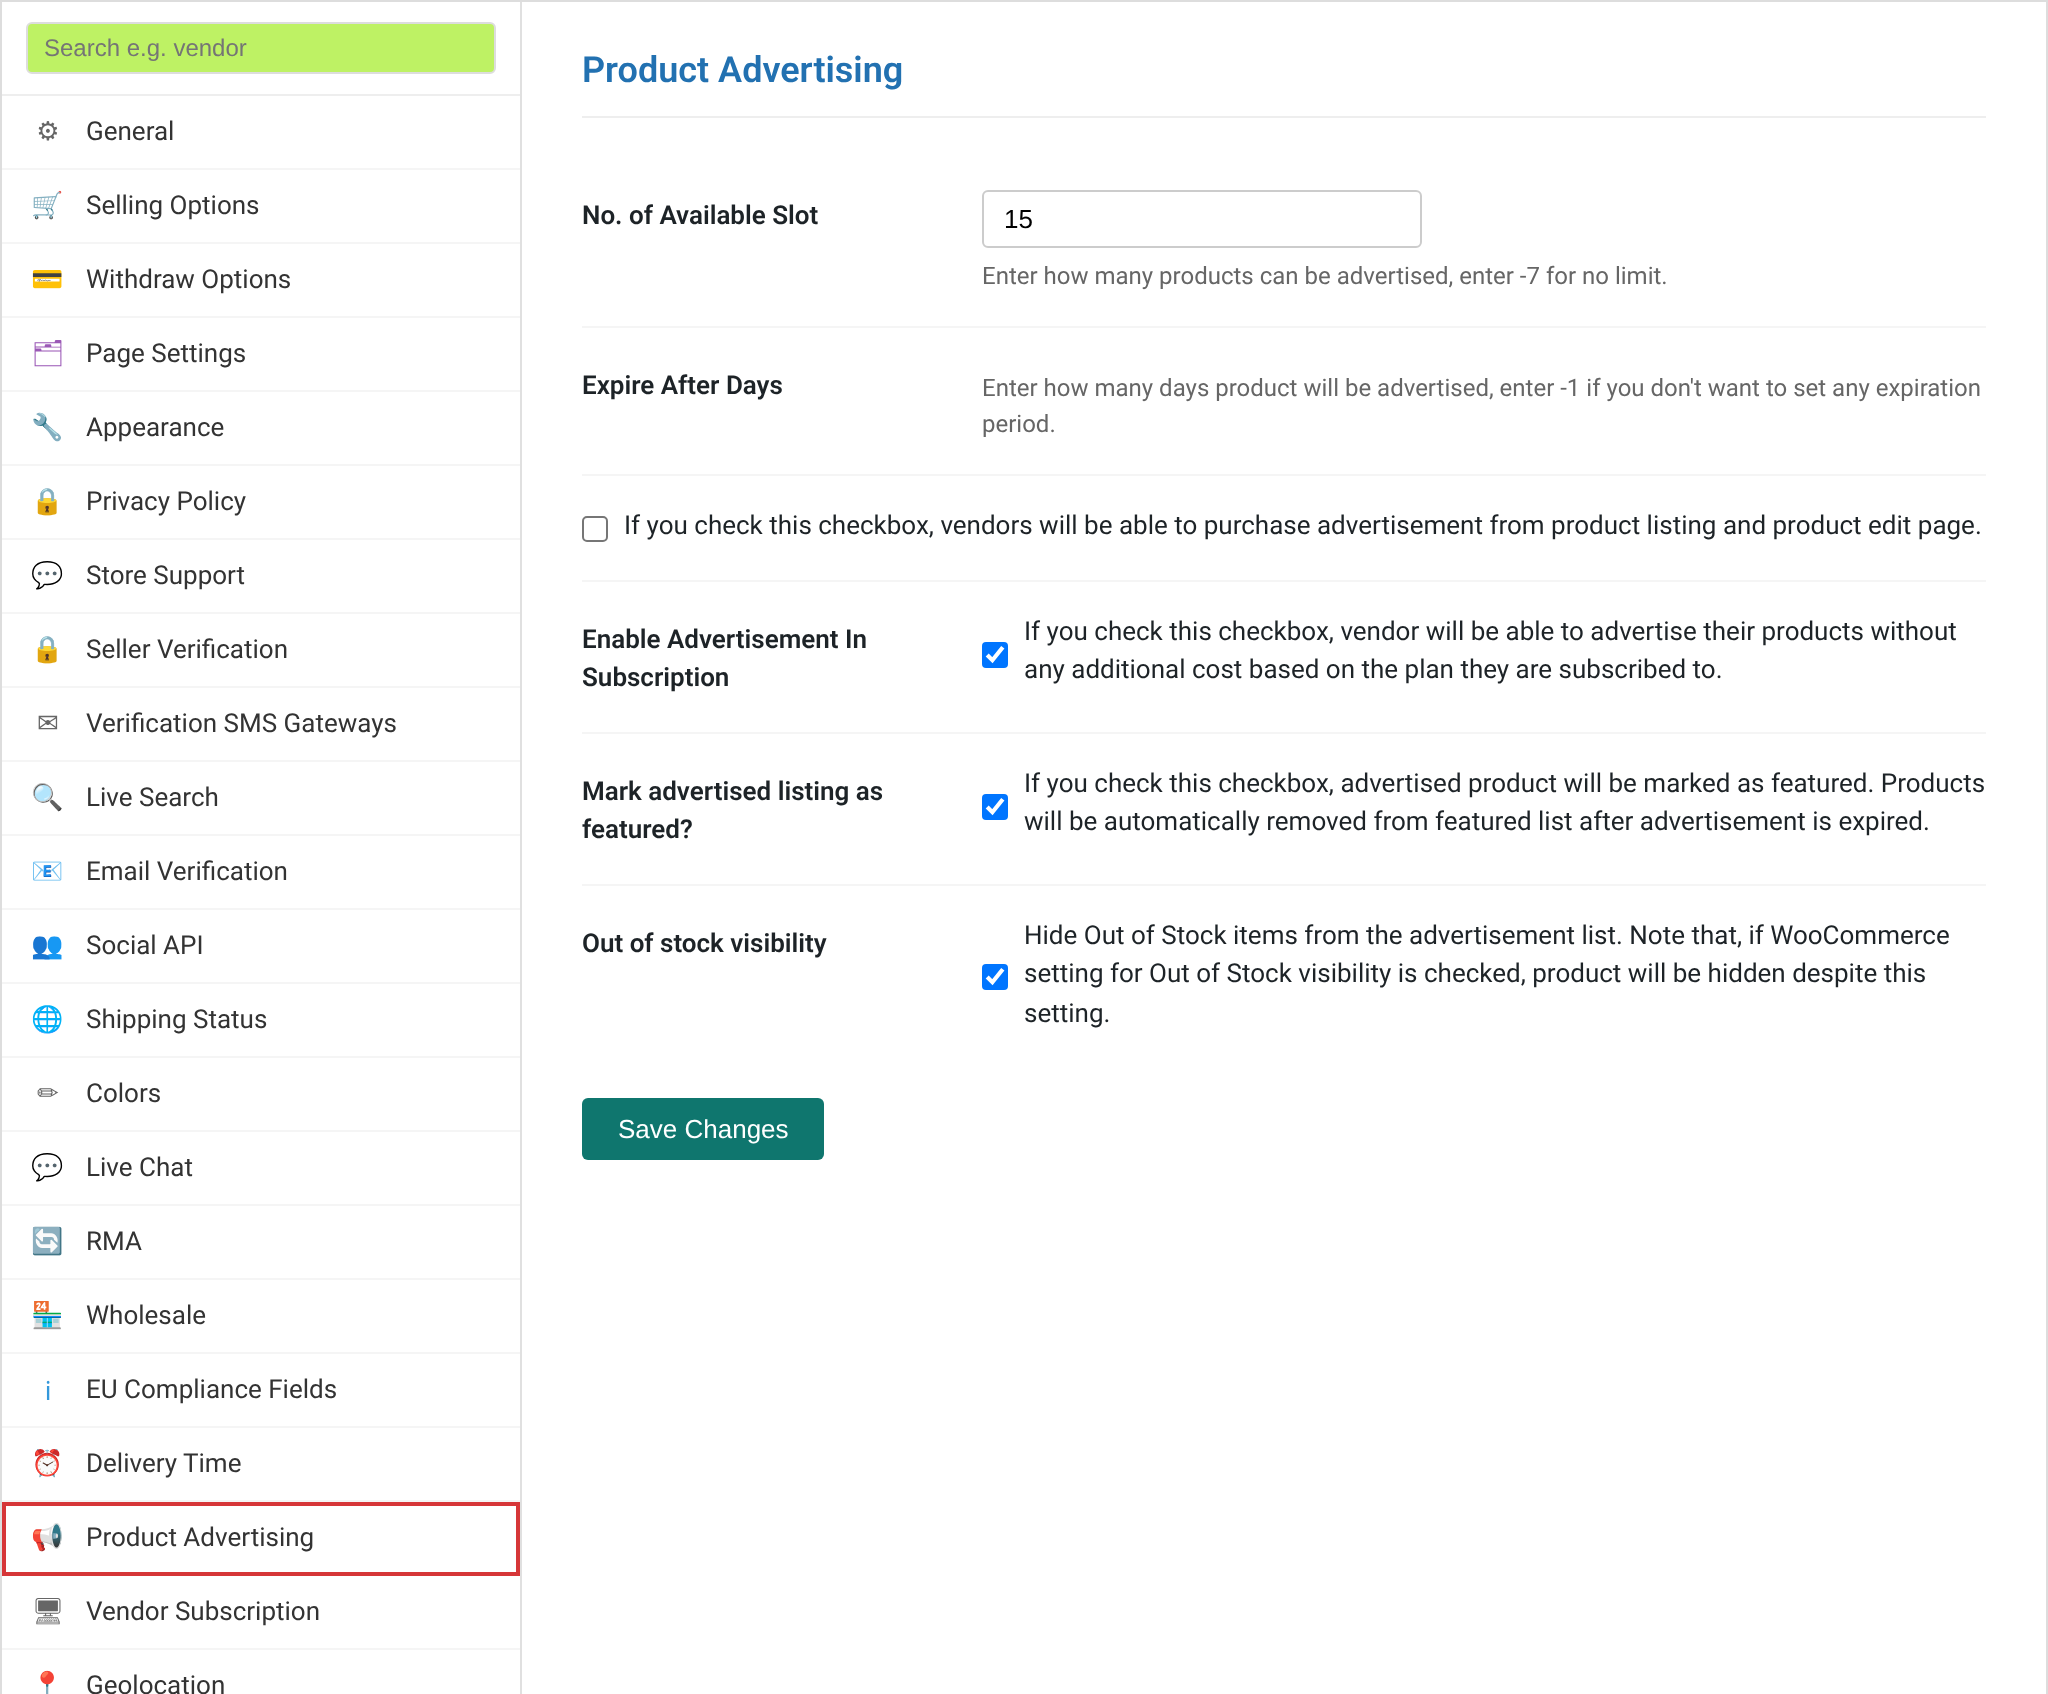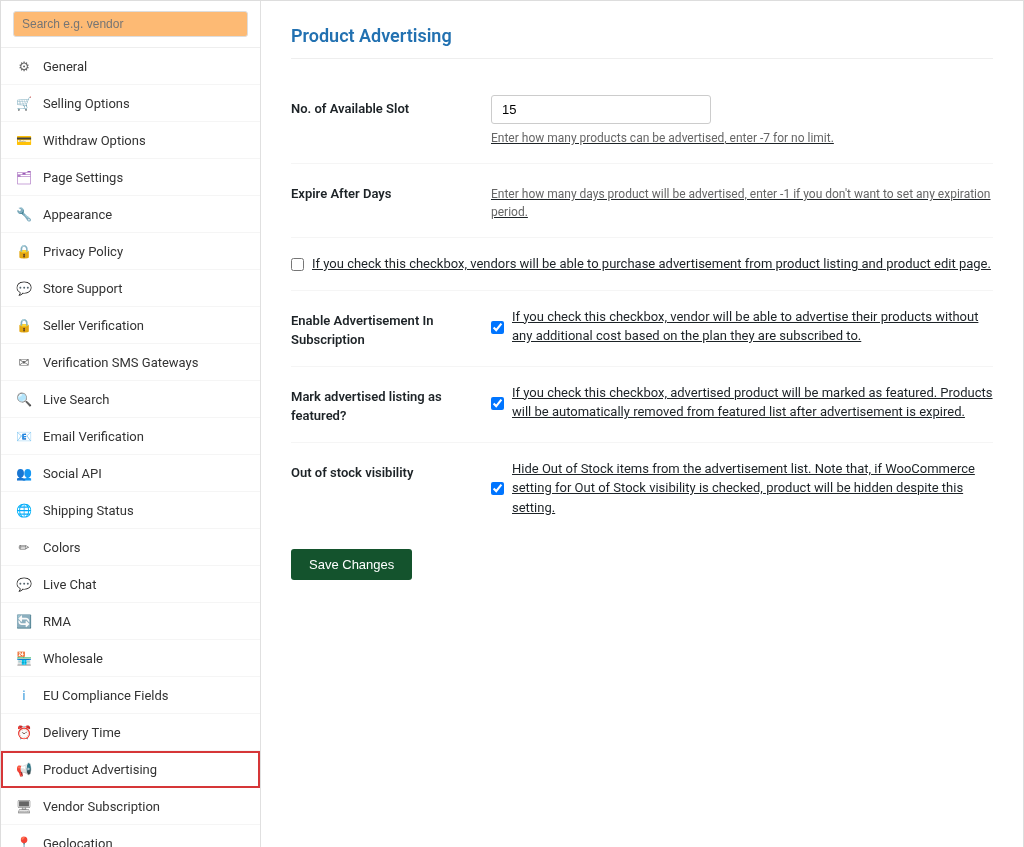--- a/index.html
+++ b/index.html
@@ -1,35 +1,35 @@
 <!DOCTYPE html>
 <html><head>
   <meta charset="utf-8">
   <style>
     * { box-sizing: border-box; margin: 0; padding: 0; }
     body { font-family: -apple-system, BlinkMacSystemFont, "Segoe UI", Roboto, sans-serif; font-size: 13px; background: #f0f0f1; color: #1d2327; }
     .outer-wrap { display: flex; max-width: 1024px; margin: 0 auto; background: #fff; min-height: 847px; border: 1px solid #ddd; }
     
     .sidebar { width: 260px; min-width: 260px; background: #fff; border-right: 1px solid #e0e0e0; display: flex; flex-direction: column; }
     .sidebar-search { padding: 10px 12px; border-bottom: 1px solid #eee; }
-    .sidebar-search input { width: 100%; border: 1px solid #ddd; border-radius: 3px; padding: 5px 8px; font-size: 12px; color: #666; background: #fdba74; }
+    .sidebar-search input { width: 100%; border: 1px solid #ddd; border-radius: 3px; padding: 5px 8px; font-size: 12px; color: #666; background: #bef264; }
     .sidebar-item { display: flex; align-items: center; padding: 9px 14px; cursor: pointer; border-bottom: 1px solid #f5f5f5; color: #333; font-size: 13px; }
     .sidebar-icon { width: 18px; height: 18px; margin-right: 10px; display: flex; align-items: center; justify-content: center; flex-shrink: 0; font-size: 13px; }
     
     .main-content { flex: 1; padding: 24px 30px; background: #fff; }
     .page-title { font-size: 18px; font-weight: 600; color: #2271b1; margin-bottom: 20px; padding-bottom: 12px; border-bottom: 1px solid #eee; }
     .form-row { display: flex; padding: 16px 0; border-bottom: 1px solid #f5f5f5; }
     .form-row:last-of-type { border-bottom: none; }
     .form-label { width: 200px; min-width: 200px; font-weight: 600; font-size: 13px; padding-right: 20px; padding-top: 4px; line-height: 1.5; }
-    .form-field { flex: 1; text-decoration: underline; }
+    .form-field { flex: 1; }
     .form-field input[type="text"], .form-field input[type="number"] { width: 220px; border: 1px solid #ccc; border-radius: 3px; padding: 6px 10px; font-size: 13px; }
     .form-field .description { font-size: 12px; color: #666; margin-top: 5px; line-height: 1.5; }
     .form-field label { display: flex; align-items: center; gap: 8px; font-size: 13px; line-height: 1.5; }
     .form-field label input[type="checkbox"] { margin-top: 2px; flex-shrink: 0; }
-    .save-btn { background: #14532d; color: #fff; border: none; padding: 8px 18px; border-radius: 3px; font-size: 13px; cursor: pointer; margin-top: 16px; }
+    .save-btn { background: #0f766e; color: #fff; border: none; padding: 8px 18px; border-radius: 3px; font-size: 13px; cursor: pointer; margin-top: 16px; }
     .active-red-border { outline: 2px solid #d63638; outline-offset: -2px; background: #fff; }
   </style>
 </head>
 <body>
 
 <div class="outer-wrap">
 
   <div class="sidebar">
     <div class="sidebar-search">
       <input type="text" placeholder="Search e.g. vendor" style="">

